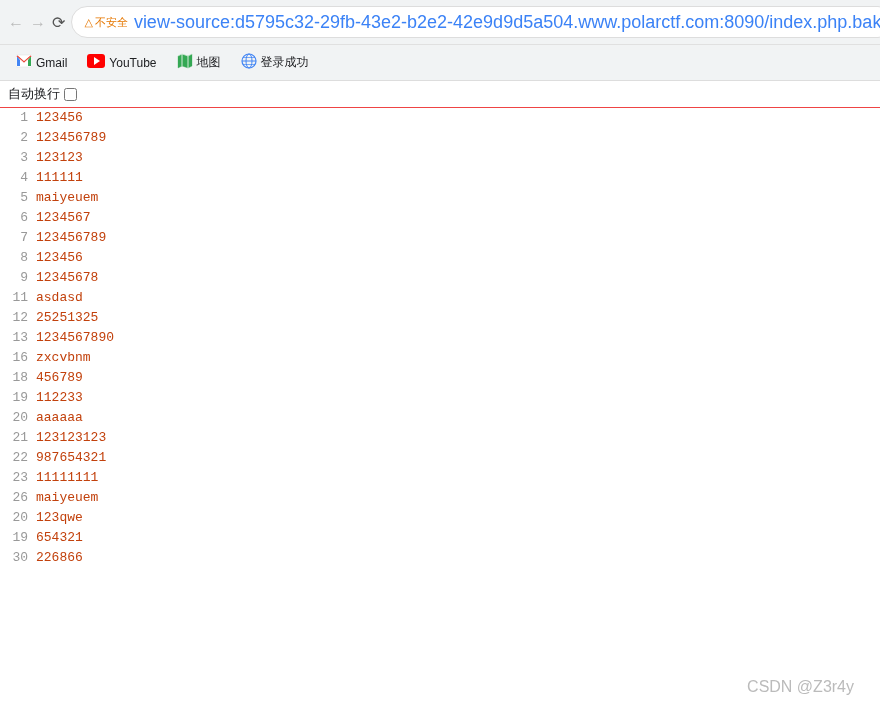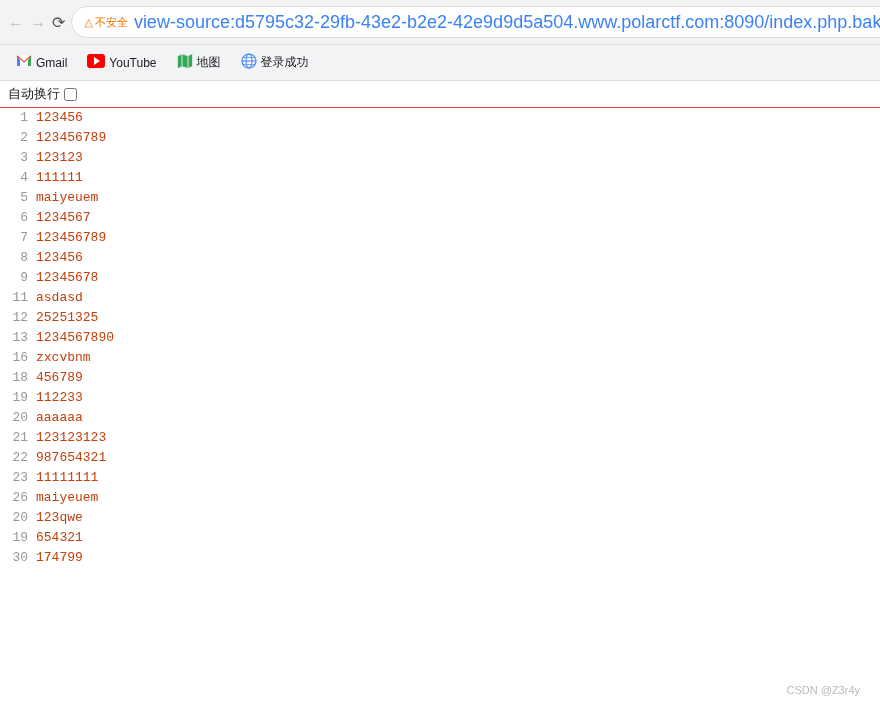--- a/index.html
+++ b/index.html
@@ -150,22 +150,22 @@
     .line-content {
       color: #c2410c;
       font-size: 13px;
       line-height: 1.5;
       white-space: pre;
     }
 
     .watermark {
       position: fixed;
       bottom: 8px;
-      right: 20px;
-      font-size: 11px;
+      right: 26px;
+      font-size: 16px;
       color: #bbb;
     }
   </style>
 </head>
 <body>
 
 <div class="browser-chrome">
 
   <div class="nav-bar">
     <button class="nav-btn disabled" title="Back">←</button>
@@ -325,19 +325,19 @@
     <div class="source-line">
       <span class="line-number">20</span>
       <span class="line-content">123qwe</span>
     </div>
     <div class="source-line">
       <span class="line-number">19</span>
       <span class="line-content">654321</span>
     </div>
     <div class="source-line">
       <span class="line-number">30</span>
-      <span class="line-content">174799</span>
+      <span class="line-content">226866</span>
     </div>
   </div>
 
 <div class="watermark">
   <span>CSDN @Z3r4y</span>
 </div>
 
 </body></html>

